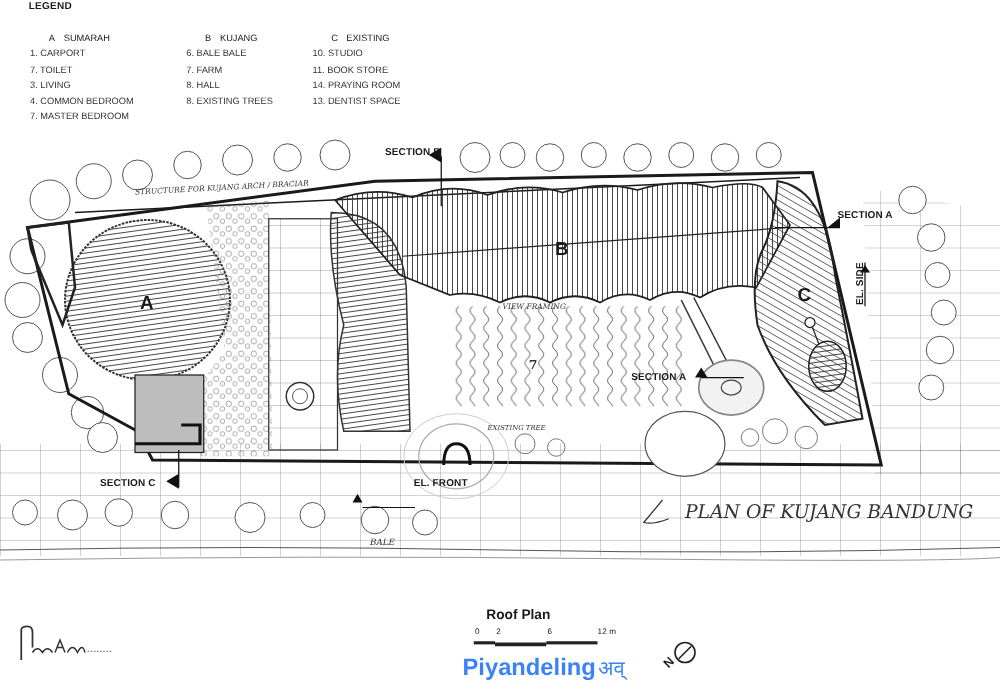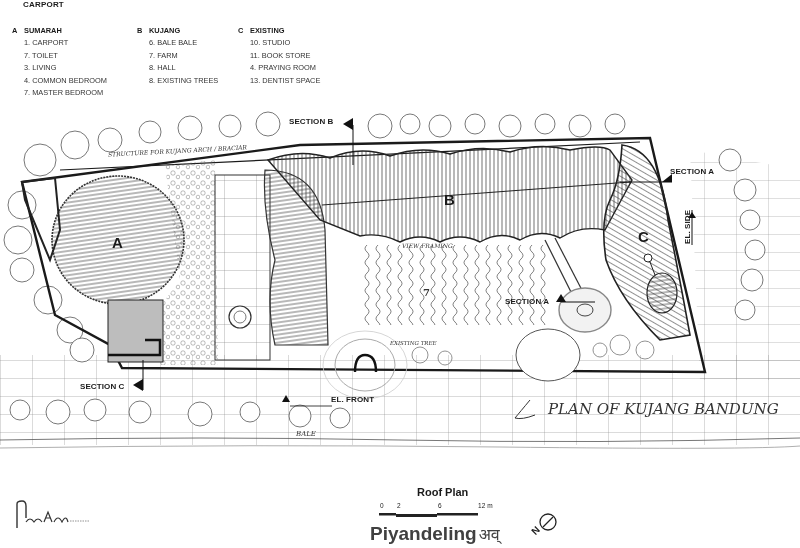--- a/index.html
+++ b/index.html
@@ -1,40 +1,40 @@
 <!DOCTYPE html>
 <html><head>
 <meta charset="utf-8">
 <style>
   html, body { margin:0; padding:0; background:#ffffff; }
   body { width:800px; height:548px; position:relative; overflow:hidden;
          font-family:"Liberation Sans", "DejaVu Sans", sans-serif; color:#1a1a1a; }
   .legend-title { position:absolute; left:23px; top:0px; font-size:8px; font-weight:bold; letter-spacing:0.2px; }
   .legend-col { position:absolute; top:25px; font-size:7.4px; line-height:12.4px; }
-  .legend-col .hdr { font-weight:bold; }
+  .legend-col .hdr { font-weight:normal;margin-left:27px; }
   .legend-col .hdr .letter { display:inline-block; width:12px; margin-left:-12px; }
   .legend-col .item { color:#333; }
   .col-a { left:24px; }
   .col-b { left:149px; }
   .col-c { left:250px; }
   .plan { position:absolute; left:0; top:100px; width:800px; height:370px; }
   .lbl { position:absolute; font-size:8px; font-weight:bold; letter-spacing:0.1px; white-space:nowrap; }
   .zone { position:absolute; font-size:15px; font-weight:bold; }
   .hand { position:absolute; font-family:"DejaVu Serif", serif; font-style:italic; color:#333; white-space:nowrap; }
-  .roof-plan { position:absolute; left:389px; top:486px; font-size:11px; font-weight:bold;margin-left:28px; }
+  .roof-plan { position:absolute; left:389px; top:486px; font-size:11px; font-weight:bold; }
   .scale { position:absolute; left:370px; top:502px; width:120px; height:18px; }
-  .project { position:absolute; left:370px; top:523px; font-size:19px; font-weight:bold; color:#404040; }
+  .project { position:absolute; left:370px; top:523px; font-size:19px; font-weight:bold; color:#3b82f6; }
   .project .script { font-family:"DejaVu Sans", sans-serif; font-size:16px; font-weight:normal; margin-left:2px; }
   .north { position:absolute; left:530px; top:510px; width:30px; height:30px; }
   .logo { position:absolute; left:12px; top:500px; width:80px; height:30px; }
 </style>
 </head>
 <body>
 
-<div class="legend-title">CARPORT</div>
+<div class="legend-title">LEGEND</div>
 
 <div class="legend-col col-a">
   <div class="hdr"><span class="letter">A</span><span>SUMARAH</span></div>
   <div class="item">1. CARPORT</div>
   <div class="item">7. TOILET</div>
   <div class="item">3. LIVING</div>
   <div class="item">4. COMMON BEDROOM</div>
   <div class="item">7. MASTER BEDROOM</div>
 </div>
 
@@ -43,21 +43,21 @@
   <div class="item">6. BALE BALE</div>
   <div class="item">7. FARM</div>
   <div class="item">8. HALL</div>
   <div class="item">8. EXISTING TREES</div>
 </div>
 
 <div class="legend-col col-c">
   <div class="hdr"><span class="letter">C</span><span>EXISTING</span></div>
   <div class="item">10. STUDIO</div>
   <div class="item">11. BOOK STORE</div>
-  <div class="item">4. PRAYING ROOM</div>
+  <div class="item">14. PRAYING ROOM</div>
   <div class="item">13. DENTIST SPACE</div>
 </div>
 
 <svg class="plan" viewBox="0 100 800 370" xmlns="http://www.w3.org/2000/svg">
   <defs>
     <pattern id="hlines" width="6" height="4" patternUnits="userSpaceOnUse" patternTransform="rotate(-8)">
       <line x1="0" y1="2" x2="6" y2="2" stroke="#333" stroke-width="0.7"></line>
     </pattern>
     <pattern id="vlines" width="4" height="6" patternUnits="userSpaceOnUse">
       <line x1="2" y1="0" x2="2" y2="6" stroke="#333" stroke-width="0.7"></line>
@@ -178,25 +178,25 @@
   <polygon points="282,402 290,402 286,395" fill="#111"></polygon>
   <line x1="290" y1="406" x2="332" y2="406" stroke="#111" stroke-width="0.8"></line>
 
   <path d="M530 400 Q 520 412 515 418 Q 522 420 535 415" stroke="#333" stroke-width="1" fill="none"></path>
 </svg>
 
 <div class="zone" style="left:112px; top:234px;">A</div>
 <div class="zone" style="left:444px; top:191px;">B</div>
 <div class="zone" style="left:638px; top:228px;">C</div>
 
-<div class="lbl" style="left:289px; top:117px;">SECTION B</div>
+<div class="lbl" style="left:308px; top:117px;">SECTION B</div>
 <div class="lbl" style="left:670px; top:167px;">SECTION A</div>
 <div class="lbl" style="left:505px; top:297px;">SECTION A</div>
 <div class="lbl" style="left:80px; top:382px;">SECTION C</div>
-<div class="lbl" style="left:293px; top:395px;padding-left:38px;">EL. FRONT</div>
+<div class="lbl" style="left:293px; top:382px;padding-left:38px;">EL. FRONT</div>
 <div class="lbl" style="left:683px; top:222px; transform:rotate(-90deg); transform-origin:left top; top:244px;">EL. SIDE</div>
 
 <div class="hand" style="left:108px; top:147px; font-size:6px; transform:rotate(-3deg);">STRUCTURE FOR KUJANG ARCH / BRACIAR</div>
 <div class="hand" style="left:402px; top:242px; font-size:6px;">VIEW FRAMING</div>
 <div class="hand" style="left:390px; top:340px; font-size:5.5px;">EXISTING TREE</div>
 <div class="hand" style="left:548px; top:400px; font-size:15px;">PLAN OF KUJANG BANDUNG</div>
 <div class="hand" style="left:296px; top:430px; font-size:7px;">BALE</div>
 <div class="hand" style="left:423px; top:287px; font-size:10px; font-weight:bold; font-style:normal;">7</div>
 
 <svg class="logo" viewBox="0 0 80 30">

